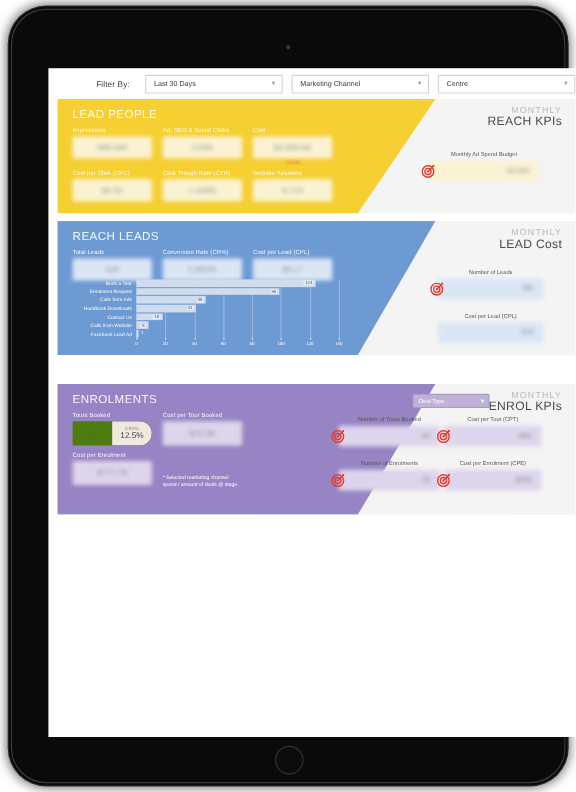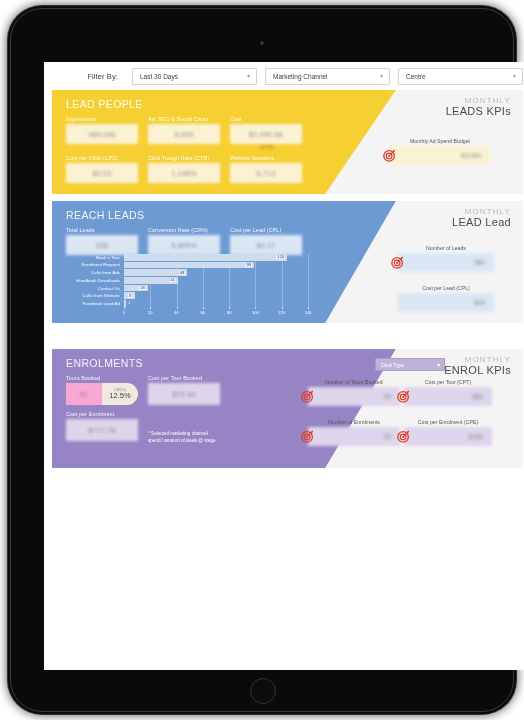--- a/index.html
+++ b/index.html
@@ -295,21 +295,21 @@
     top: -1px;
     width: 1px; height: 2.5px;
     background: rgba(255,255,255,.55);
   }
 
   
   .conv-tile {
     position: relative;
     width: 72px;
     height: 22px;
-    background: #f9a8d4;
+    background: #4d7c0f;
     border-radius: 0 11px 11px 0;
     display: flex;
     align-items: center;
     overflow: hidden;
   }
   .conv-num {
     width: 36px;
     text-align: center;
     font-size: 7px;
     color: rgba(95,95,95,.7);
@@ -385,21 +385,21 @@
       </div>
     </div>
 
     <div class="kpi-card" id="card-reach">
       <div class="wedge" id="wedge-reach"></div>
 
       <div class="section-title">LEAD PEOPLE</div>
 
       <div class="kpi-heading">
         <span class="monthly">MONTHLY</span>
-        <span class="kpis">LEADS KPIs</span>
+        <span class="kpis">REACH KPIs</span>
       </div>
 
       <div class="metric-grid">
         <div>
           <div class="metric-label">Impressions</div>
           <div class="metric-value val-yellow">489,046</div>
         </div>
         <div>
           <div class="metric-label">Ad, SEO &amp; Social Clicks</div>
           <div class="metric-value val-yellow">5,609</div>
@@ -438,21 +438,21 @@
       </div>
     </div>
 
     <div class="kpi-card" id="card-leads">
       <div class="wedge" id="wedge-leads"></div>
 
       <div class="section-title">REACH LEADS</div>
 
       <div class="kpi-heading">
         <span class="monthly">MONTHLY</span>
-        <span class="kpis">LEAD Lead</span>
+        <span class="kpis">LEAD Cost</span>
       </div>
 
       <div class="metric-grid">
         <div>
           <div class="metric-label">Total Leads</div>
           <div class="metric-value val-blue">326</div>
         </div>
         <div>
           <div class="metric-label">Conversion Rate (CR%)</div>
           <div class="metric-value val-blue">5.805%</div>

